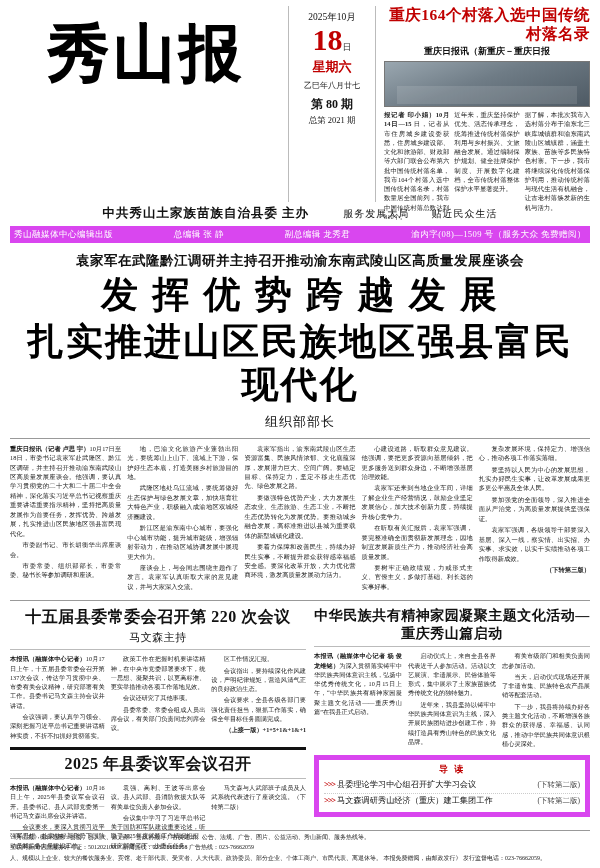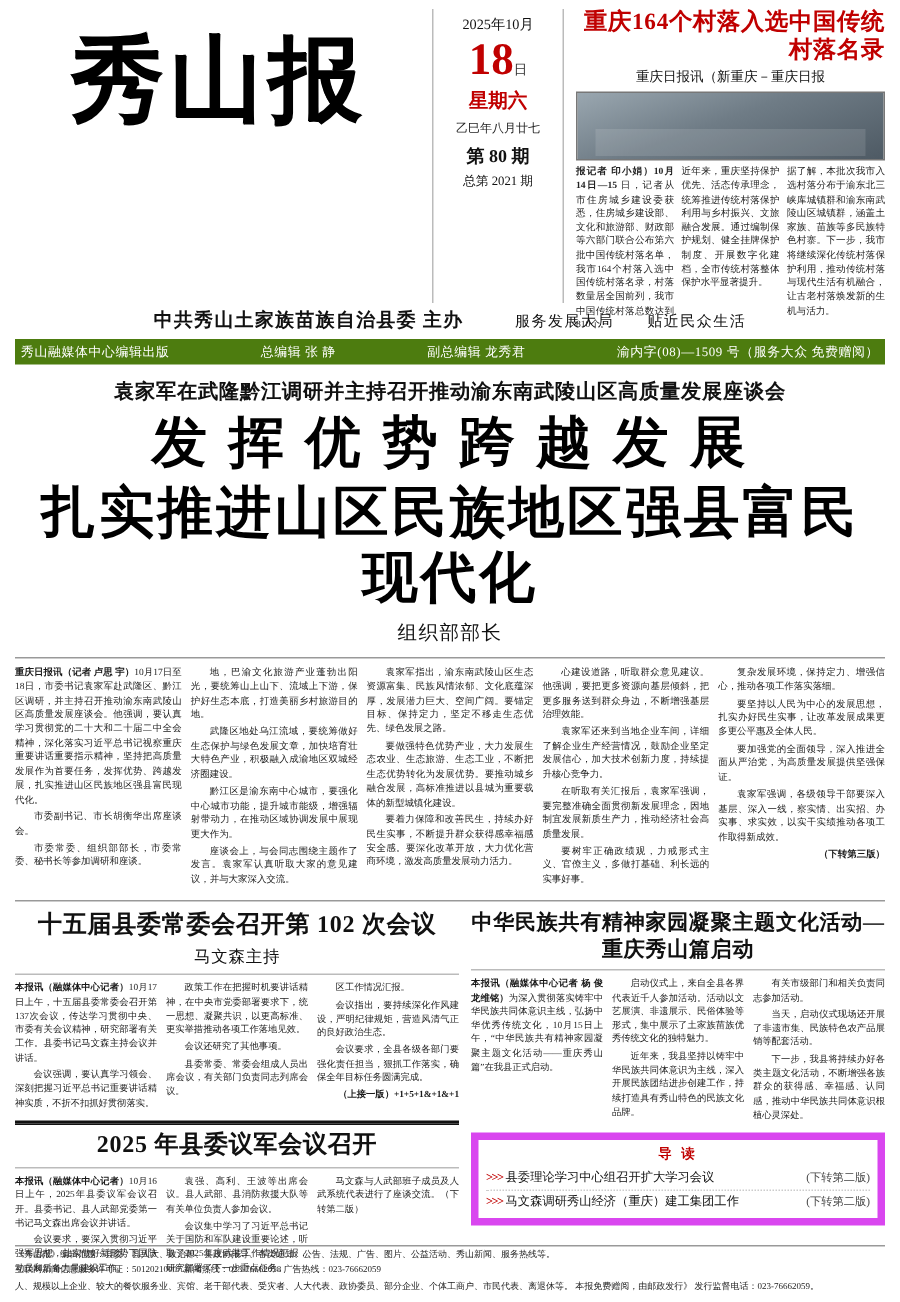--- a/index.html
+++ b/index.html
@@ -79,21 +79,21 @@
     color: #c00000;
     text-align: right;
     letter-spacing: 0.5px;
     line-height: 1.2;
   }
   .mh-right .r-sub {
     font-size: 9px;
     text-align: center;
     margin: 2px 0 3px;
     color: #111;
-    font-weight: normal;
+    font-weight: bold;
   }
   .r-cols {
     display: flex;
     gap: 5px;
   }
   .r-col {
     flex: 1;
     text-align: justify;
     font-size: 6.4px;
     line-height: 1.45;
@@ -119,21 +119,21 @@
   .banner1 {
     margin-top: 3px;
     text-align: center;
     font-size: 12.5px;
     font-weight: bold;
     letter-spacing: 1px;
   }
   .banner1 .sep { display:inline-block; width: 26px; }
   .banner2 {
     margin-top: 4px;
-    background: #4d7c0f;
+    background: #d946ef;
     color: #fff;
     font-size: 8.6px;
     padding: 2.5px 4px;
     display: flex;
     justify-content: space-between;
     align-items: center;
     letter-spacing: 0.4px;
   }
 
   
@@ -349,21 +349,21 @@
       <p>袁家军强调，各级领导干部要深入基层、深入一线，察实情、出实招、办实事、求实效，以实干实绩推动各项工作取得新成效。</p>
       <p class="noind b" style="text-align:right">（下转第三版）</p>
     </div>
   </div>
 
   <div class="body-rule"></div>
 
   <div class="deck">
 
     <div class="deck-left">
-      <div class="sec-head">十五届县委常委会召开第 102 次会议</div>
+      <div class="sec-head">十五届县委常委会召开第 220 次会议</div>
       <div class="sec-sub">马文森主持</div>
       <div class="rule-thin"></div>
 
       <div class="three">
         <div class="col">
           <p class="noind"><span class="dateline">本报讯（融媒体中心记者）</span><span>10月17日上午，十五届县委常委会召开第137次会议，传达学习贯彻中央、市委有关会议精神，研究部署有关工作。县委书记马文森主持会议并讲话。</span></p>
           <p>会议强调，要认真学习领会、深刻把握习近平总书记重要讲话精神实质，不折不扣抓好贯彻落实。</p>
         </div>
         <div class="col">
           <p>政策工作在把握时机要讲话精神，在中央市党委部署要求下，统一思想、凝聚共识，以更高标准、更实举措推动各项工作落地见效。</p>

